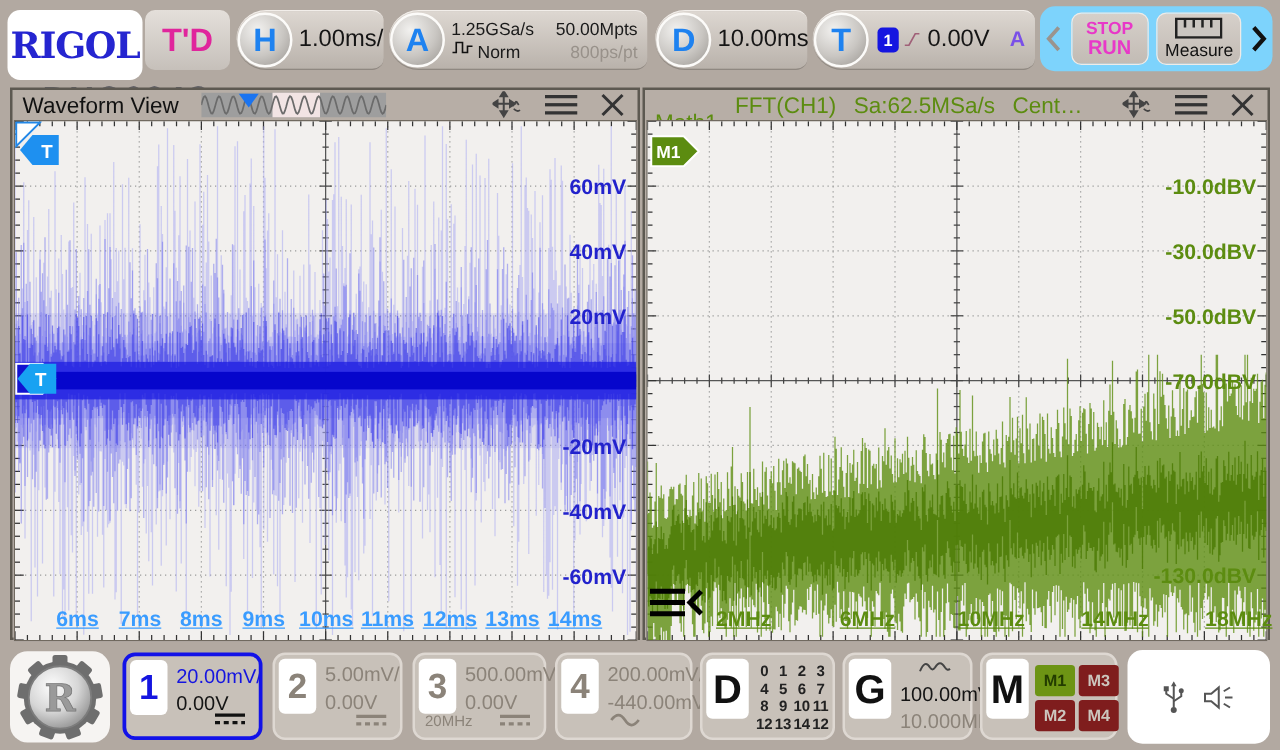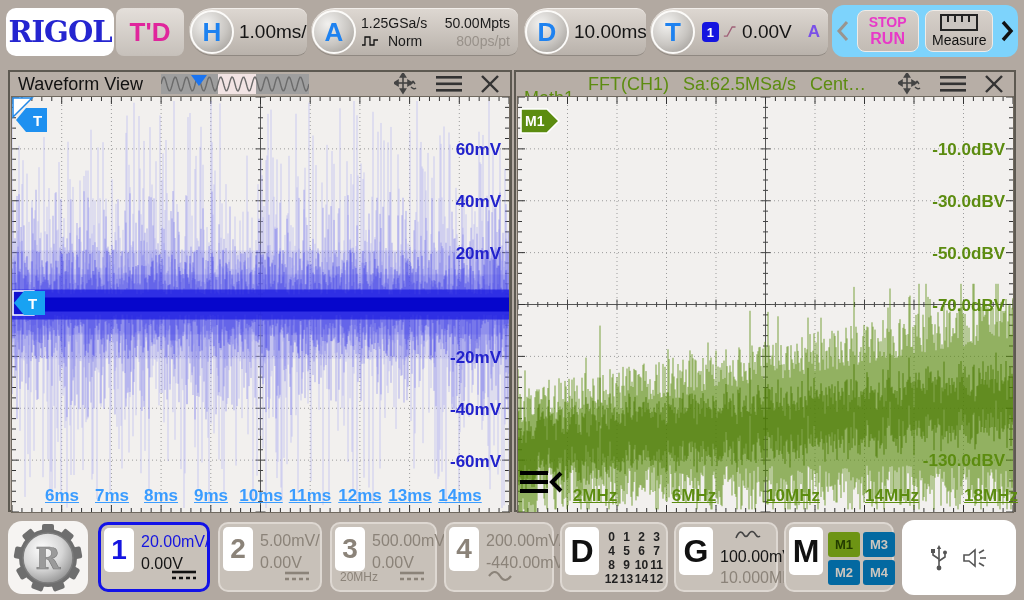--- a/index.html
+++ b/index.html
@@ -1,19 +1,19 @@
 <!DOCTYPE html>
 <html><head>
 <meta charset="utf-8">
 <style>
   html,body{margin:0;padding:0;}
   #screen{position:relative;width:1024px;height:600px;background:#b2a9a1;overflow:hidden;
           font-family:"Liberation Sans",sans-serif;-webkit-font-smoothing:antialiased;}
   
-  .logo-rect{position:absolute;left:6px;top:8px;width:108px;height:48px;background:#fff;border-radius:10px;
+  .logo-rect{position:absolute;left:6px;top:8px;width:108px;height:56px;background:#fff;border-radius:10px;
              display:flex;align-items:center;justify-content:center;z-index:3;}
   .logo-text{font-family:"DejaVu Serif",serif;font-weight:bold;font-size:29px;color:#2525d0;letter-spacing:-1px;}
   .model-text{position:absolute;left:34px;top:64px;font-size:28px;font-weight:bold;color:#0f172a;z-index:1;letter-spacing:1px;}
   .td-badge{position:absolute;left:116px;top:8px;width:68px;height:48px;border-radius:8px;z-index:3;
             background:linear-gradient(180deg,#e4dfda,#c6c0ba);display:flex;align-items:center;justify-content:center;
             font-size:26px;font-weight:bold;color:#e0259c;}
   .knob-group{position:absolute;top:8px;height:48px;z-index:3;display:flex;align-items:center;
               background:linear-gradient(180deg,#ddd7d1,#b9b2ab);border-radius:26px 10px 10px 26px;
               border-top:1px solid #f2eeea;border-bottom:1px solid #8f8881;box-sizing:border-box;}
   .knob-circle{width:44px;height:44px;border-radius:50%;flex:0 0 auto;margin:0 5px 0 1px;
@@ -65,21 +65,21 @@
   .gray-t{color:#8b8379;}
   .blue-t{color:#1515e0;}
   .black-t{color:#141414;}
   .letter-tab{position:absolute;left:3px;top:3px;width:34px;height:48px;background:#fff;border-radius:5px;
               display:flex;align-items:center;justify-content:center;font-size:32px;font-weight:bold;color:#111;}
   .dgrid{position:absolute;left:42px;top:6px;display:grid;grid-template-columns:repeat(4,15px);grid-auto-rows:14px;
          font-size:12px;font-weight:bold;color:#222;text-align:center;}
   .gcol{position:absolute;left:44px;top:2px;width:56px;text-align:center;font-size:16px;line-height:1.3;}
   .mgrid{position:absolute;left:42px;top:8px;display:grid;grid-template-columns:32px 32px;grid-auto-rows:25px;gap:3px;}
   .mbtn{display:flex;align-items:center;justify-content:center;font-size:13px;font-weight:bold;border-radius:3px;
-        background:#0369a1;color:#ccc6be;}
+        background:#7f1d1d;color:#ccc6be;}
   .mbtn.on{background:#6d9414;color:#233c00;}
   .util-panel{position:absolute;left:902px;top:520px;width:114px;height:75px;background:#fff;border-radius:12px;z-index:2;
               display:flex;align-items:center;justify-content:center;gap:14px;}
   .logo-btn{position:absolute;left:8px;top:521px;width:80px;height:73px;background:#f6f4f2;border-radius:14px;z-index:2;
             display:flex;align-items:center;justify-content:center;}
 </style>
 </head>
 <body>
 
 <div id="screen">
@@ -94,21 +94,21 @@
 
   <div class="knob-group" style="left:189px;width:118px;">
     <div class="knob-circle">H</div>
     <div class="knob-value">1.00ms/</div>
   </div>
 
   <div class="knob-group" style="left:311px;width:207px;">
     <div class="knob-circle">A</div>
     <div class="acq-col" style="width:88px;">
       <span>1.25GSa/s</span>
-      <span style="display:flex;align-items:center;gap:9px;">
+      <span style="display:flex;align-items:flex-start;gap:3px;">
         <svg width="18" height="12" viewBox="0 0 18 12">
           <polyline points="1,10 4,10 4,2 9,2 9,10 13,10 13,5 17,5" fill="none" stroke="#111" stroke-width="1.3"></polyline>
         </svg>
         <span>Norm</span>
       </span>
     </div>
     <div class="acq-col" style="width:78px;text-align:right;padding-right:8px;">
       <span>50.00Mpts</span>
       <span class="dim">800ps/pt</span>
     </div>

